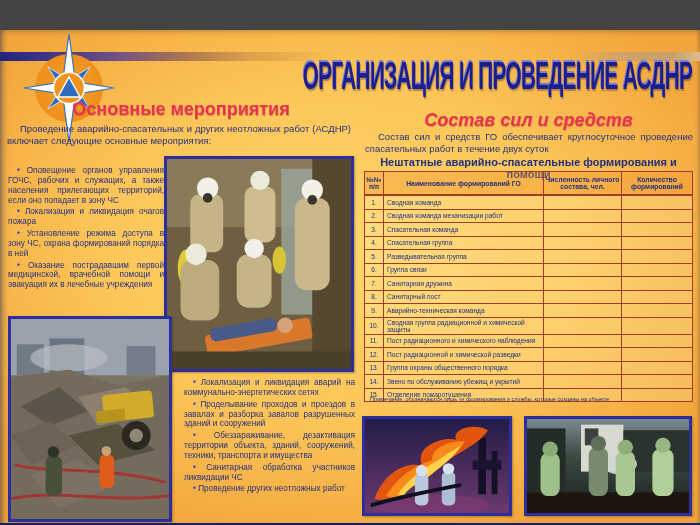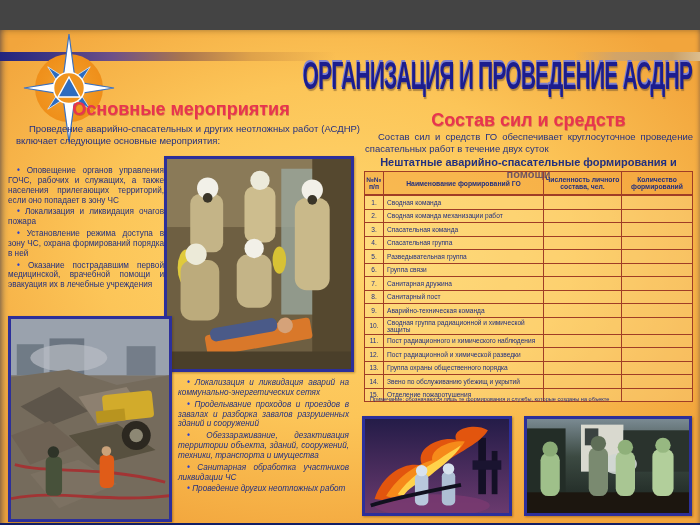--- a/index.html
+++ b/index.html
@@ -22,33 +22,33 @@
   .main-title{
     position:absolute;right:8px;top:24px;white-space:nowrap;margin:0;
     font-size:31px;font-weight:bold;color:#1c1d8e;letter-spacing:-1px;
     transform:scale(0.67,1.24);transform-origin:100% 0;
     text-shadow:-1px -1px 0 #7d80cf, 1px 2px 1px rgba(120,90,50,.55);
   }
   .emblem{position:absolute;left:18px;top:2px;width:102px;height:112px;}
   .h2{margin:0;font-size:18px;font-weight:bold;color:#e8344f;text-align:center;
       text-shadow:0.5px 0.5px 0 rgba(150,40,40,.35);}
   .left-heading{position:absolute;left:8px;top:69px;width:346px;text-align:center;}
-  .right-heading{position:absolute;left:362px;top:80px;width:333px;}
+  .right-heading{position:absolute;left:362px;top:80px;width:333px;font-style:italic;}
   .intro{position:absolute;font-size:9.5px;line-height:1.25;color:#233080;
          text-align:justify;text-indent:13px;margin:0;}
-  .left-intro{left:16px;top:93px;width:344px;}
+  .left-intro{left:7px;top:93px;width:344px;}
   .right-intro{left:365px;top:101px;width:328px;}
   ul.bullets{list-style:none;margin:0;padding:0;}
   ul.bullets li{
     font-size:8.2px;line-height:1.2;color:#233080;text-align:justify;
     margin:0 0 2px 0;text-indent:9px;
   }
   ul.bullets li::before{content:"•  ";color:#2a3fd0;font-weight:bold;}
   .bullets-a{position:absolute;left:8px;top:136px;width:156px;}
-  .bullets-b{position:absolute;left:178px;top:348px;width:171px;font-style:italic;}
+  .bullets-b{position:absolute;left:184px;top:348px;width:171px;}
   .bullets-b li{font-size:8.6px;line-height:1.25;margin-bottom:3px;}
   .photo{position:absolute;border:3px solid #2c2f9a;box-sizing:border-box;
          background:#555;box-shadow:1px 1px 2px rgba(80,50,10,.4);}
   .photo svg{display:block;width:100%;height:100%;}
   .photo-main{left:164px;top:126px;width:190px;height:216px;}
   .photo-rubble{left:8px;top:286px;width:164px;height:206px;}
   .photo-fire{left:362px;top:386px;width:150px;height:100px;}
   .photo-suits{left:524px;top:386px;width:168px;height:100px;}
   .table-title{position:absolute;left:362px;top:126px;width:333px;margin:0;
     font-size:11px;font-weight:bold;color:#23307f;text-align:center;}

